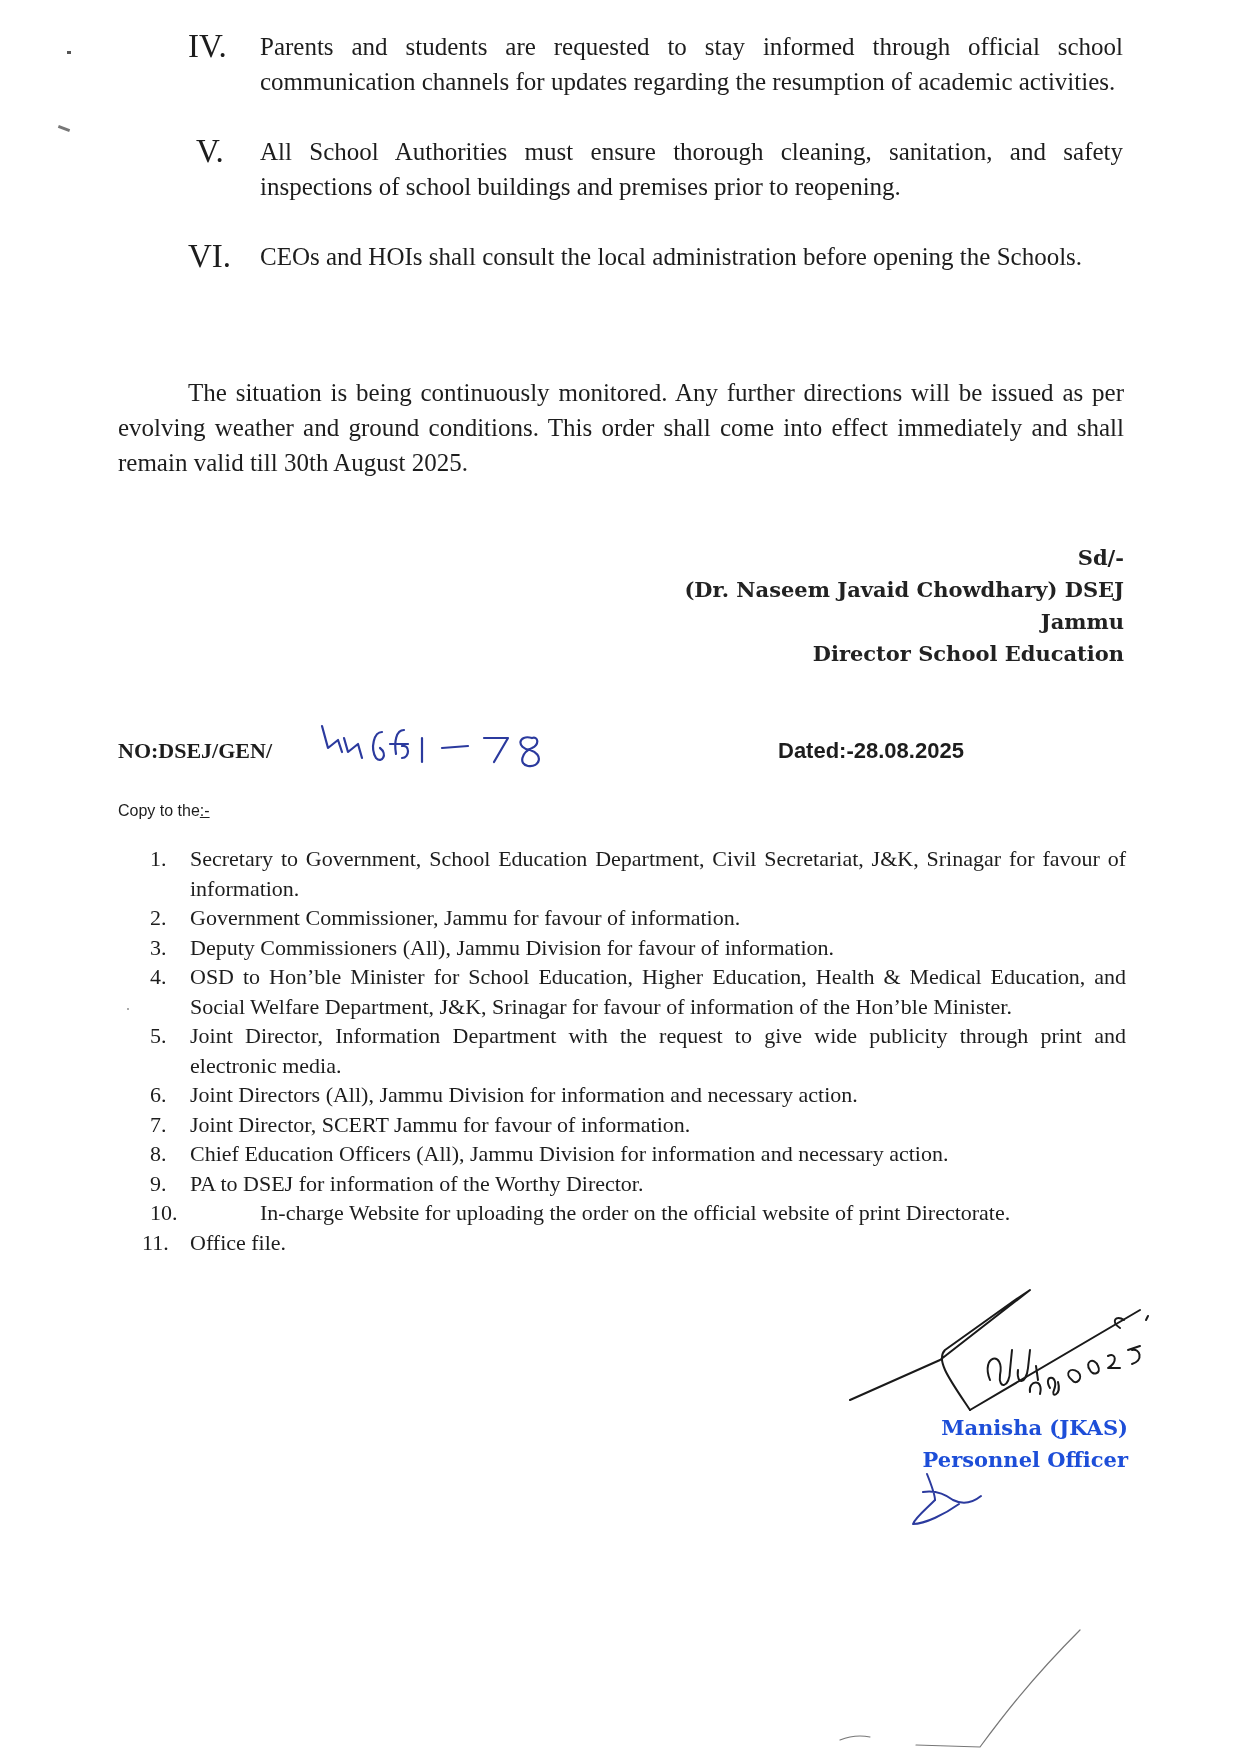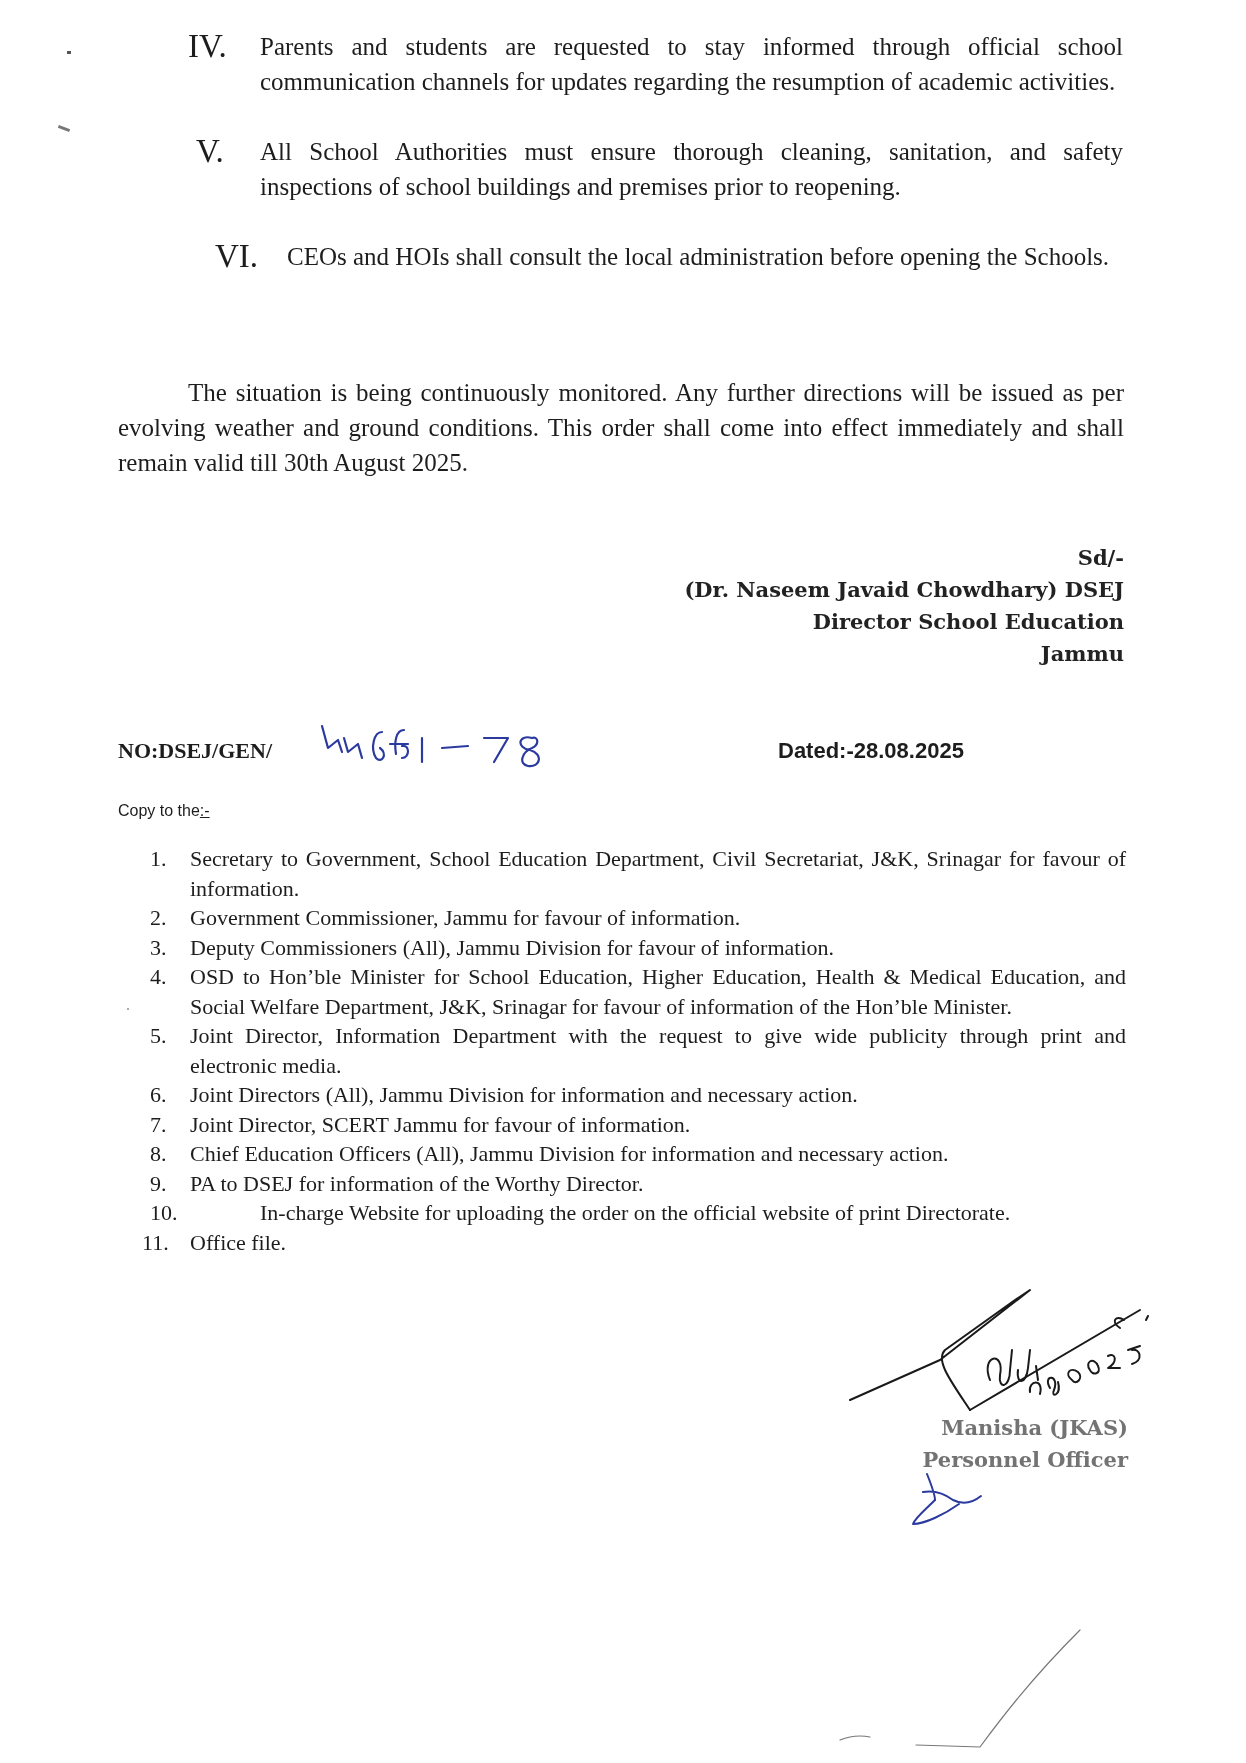--- a/index.html
+++ b/index.html
@@ -45,55 +45,55 @@
   }
   .copy-to .ul { text-decoration: underline; }
 
   .copy-list { position: absolute; left: 150px; top: 844px; width: 976px; }
   .copy-item { position: relative; font-size: 22px; line-height: 29.5px; }
   .copy-item .num { position: absolute; left: 0; top: 0; width: 38px; text-align: left; }
   .copy-item .txt { display: block; margin-left: 40px; text-align: justify; text-align-last: left; }
 
   .po-block {
     position: absolute; right: 118px; top: 1412px; text-align: right;
-    font-family: "DejaVu Serif", serif; font-weight: bold; font-size: 21px; line-height: 32px; color: #737373;
+    font-family: "DejaVu Serif", serif; font-weight: bold; font-size: 21px; line-height: 32px; color: #1d4ed8;
   }
   svg.ink { position: absolute; overflow: visible; }
 </style>
 </head>
 <body>
 
 <div class="abs" style="left:67px;top:51px;width:4px;height:3px;background:#555;"></div>
 <div class="abs" style="left:58px;top:127px;width:12px;height:3px;background:#777;transform:rotate(20deg);"></div>
 <div class="abs" style="left:127px;top:1008px;width:2px;height:2px;background:#aaa;"></div>
 
 <div>
   <div class="roman-item serif" style="top:29px;">
     <span class="roman-num">IV.</span>
     <div class="roman-text force-justify-first">Parents and students are requested to stay informed through official school communication channels for updates regarding the resumption of academic activities.</div>
   </div>
   <div class="roman-item serif" style="top:134px;">
     <span class="roman-num" style="left:8px;">V.</span>
     <div class="roman-text">All School Authorities must ensure thorough cleaning, sanitation, and safety inspections of school buildings and premises prior to reopening.</div>
   </div>
-  <div class="roman-item serif" style="top:239px;margin-left:27px;">
+  <div class="roman-item serif" style="top:239px;">
     <span class="roman-num">VI.</span>
     <div class="roman-text">CEOs and HOIs shall consult the local administration before opening the Schools.</div>
   </div>
 </div>
 
 <div class="para serif" style="top:375px;">
   <span class="indent"></span><span>The situation is being continuously monitored. Any further directions will be issued as per evolving weather and ground conditions. This order shall come into effect immediately and shall remain valid till 30th August 2025.</span>
 </div>
 
 <div class="sig-block">
   <div>Sd/-</div>
   <div>(Dr. Naseem Javaid Chowdhary) DSEJ</div>
+  <div>Jammu</div>
   <div>Director School Education</div>
-  <div>Jammu</div>
 </div>
 
 <div class="ref-no">NO:DSEJ/GEN/</div>
 <svg class="ink ref-hand" width="250" height="60" viewBox="0 0 250 60">
   <g fill="none" stroke="#2b3a9e" stroke-width="2.2" stroke-linecap="round" stroke-linejoin="round">
     <path d="M4 8 L10 30 L20 22 L24 34"></path>
     <path d="M26 20 L30 34 L40 26 L44 40"></path>
     <path d="M64 14 C56 14 52 30 58 40 C64 46 70 36 62 30"></path>
     <path d="M86 12 C78 12 76 24 78 36 M72 26 L90 26 M84 28 C92 26 92 40 84 40"></path>
     <path d="M104 20 L104 44"></path>

